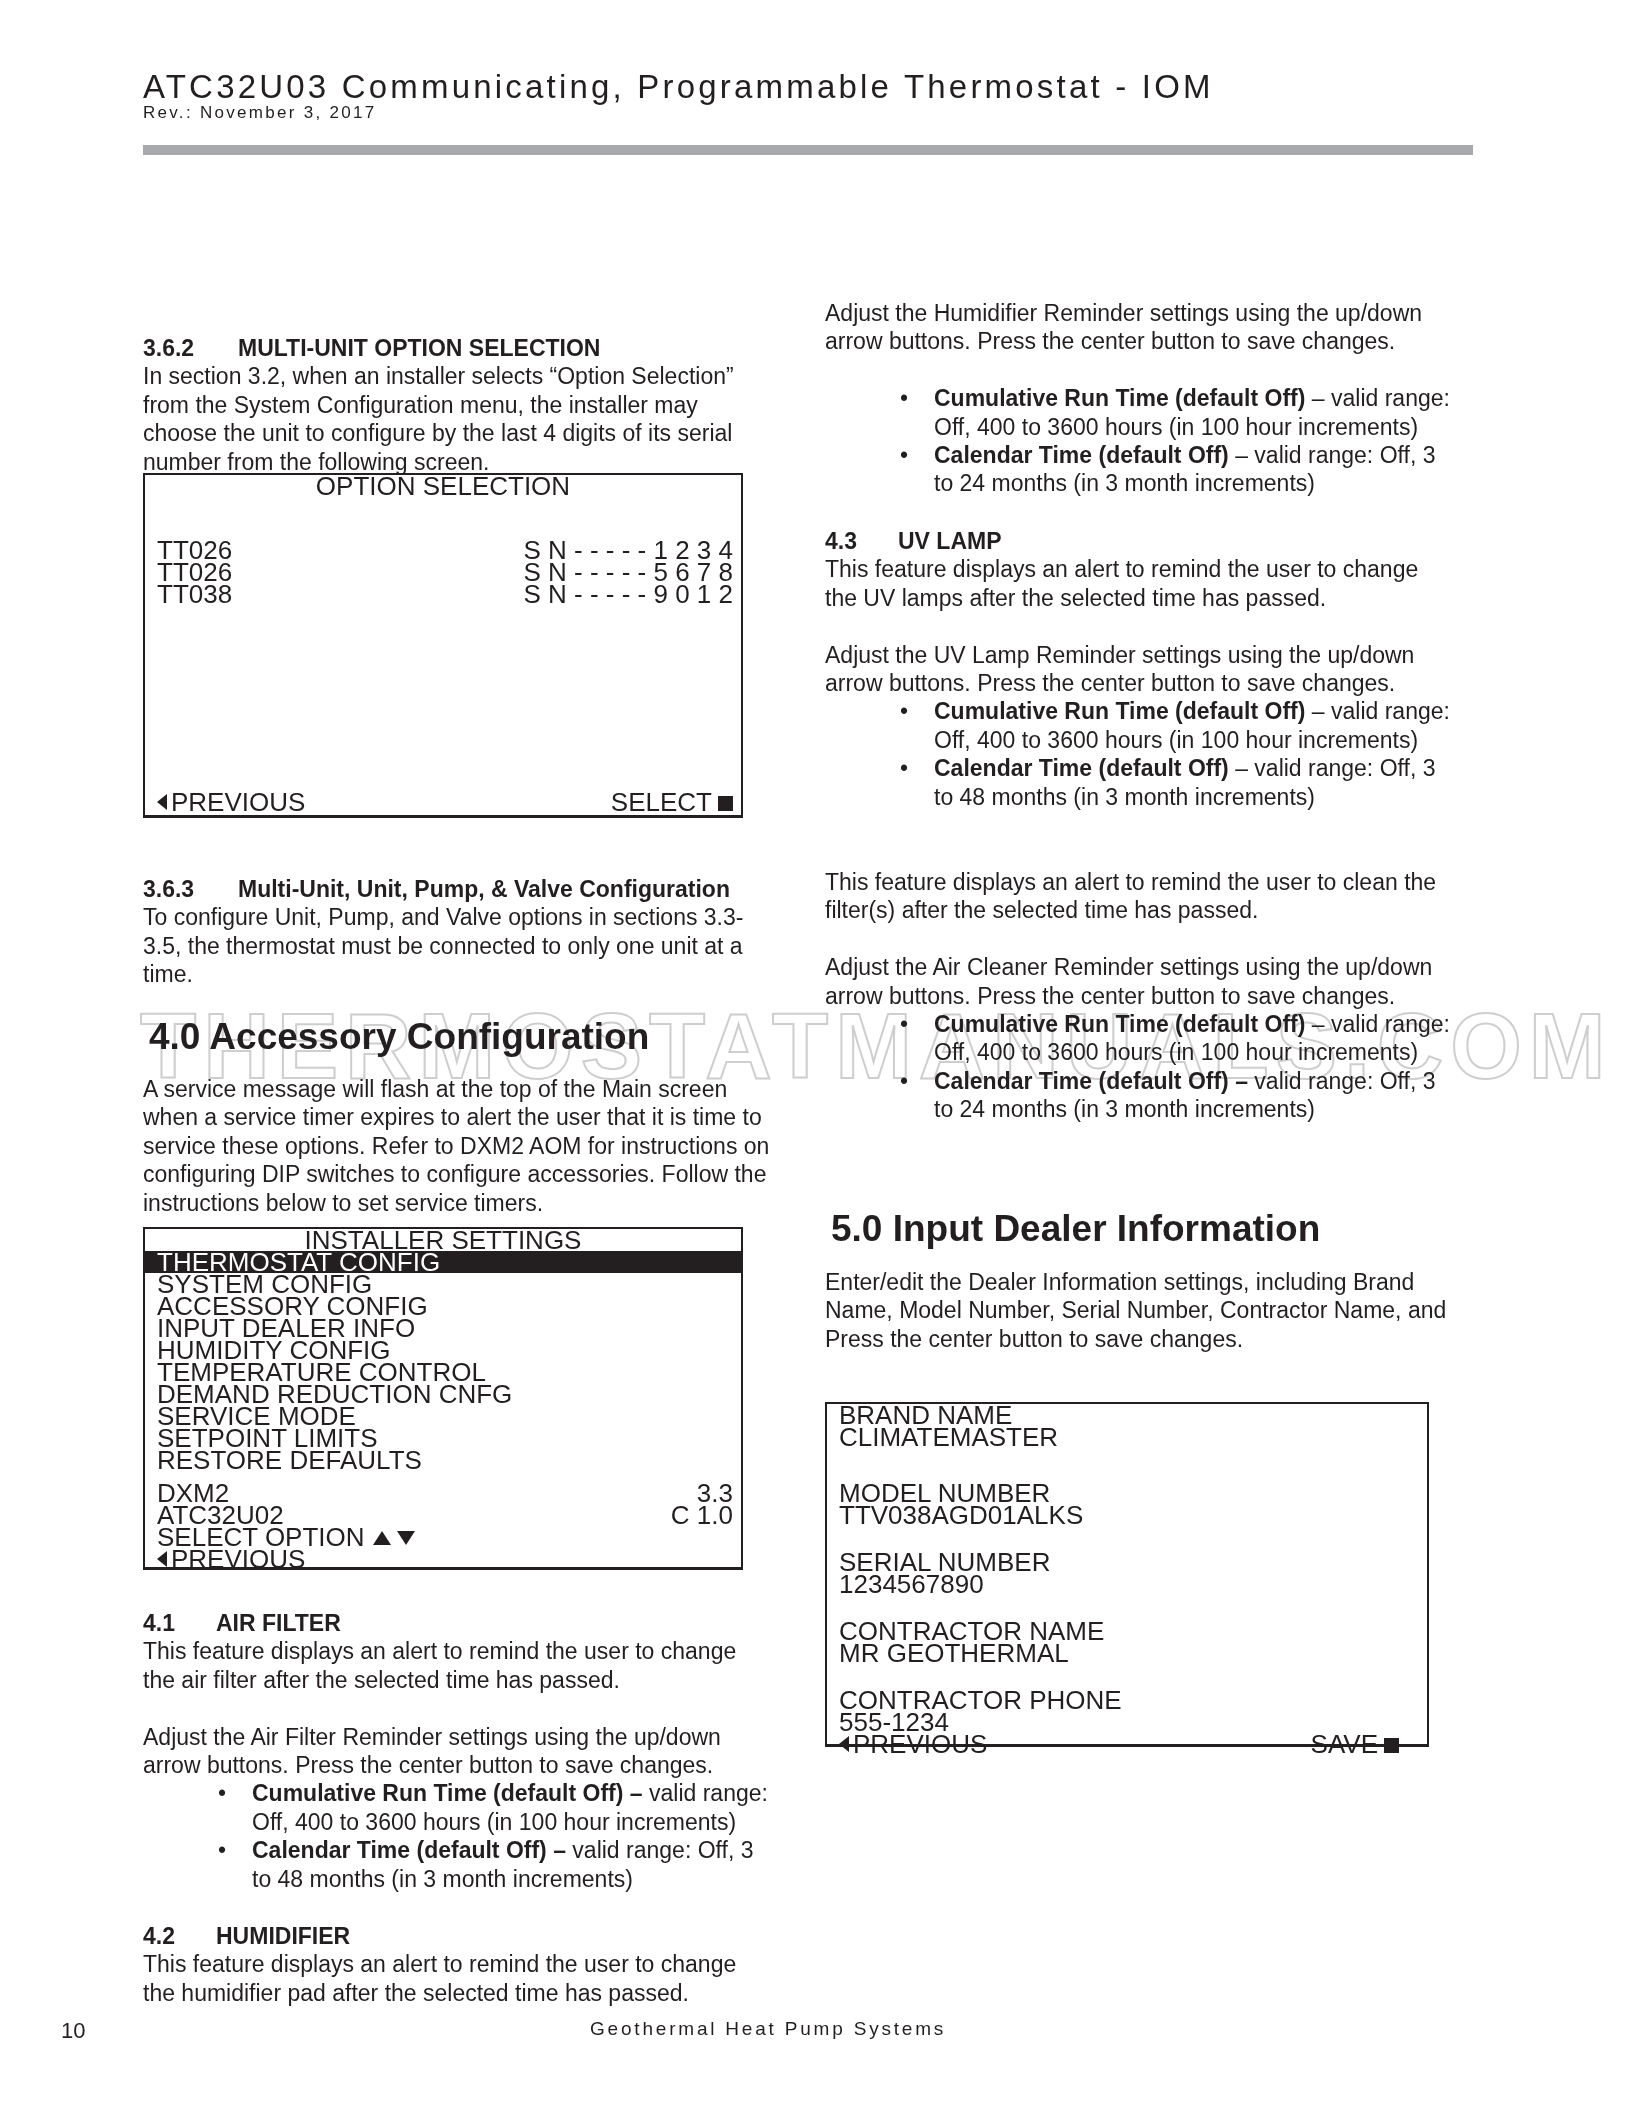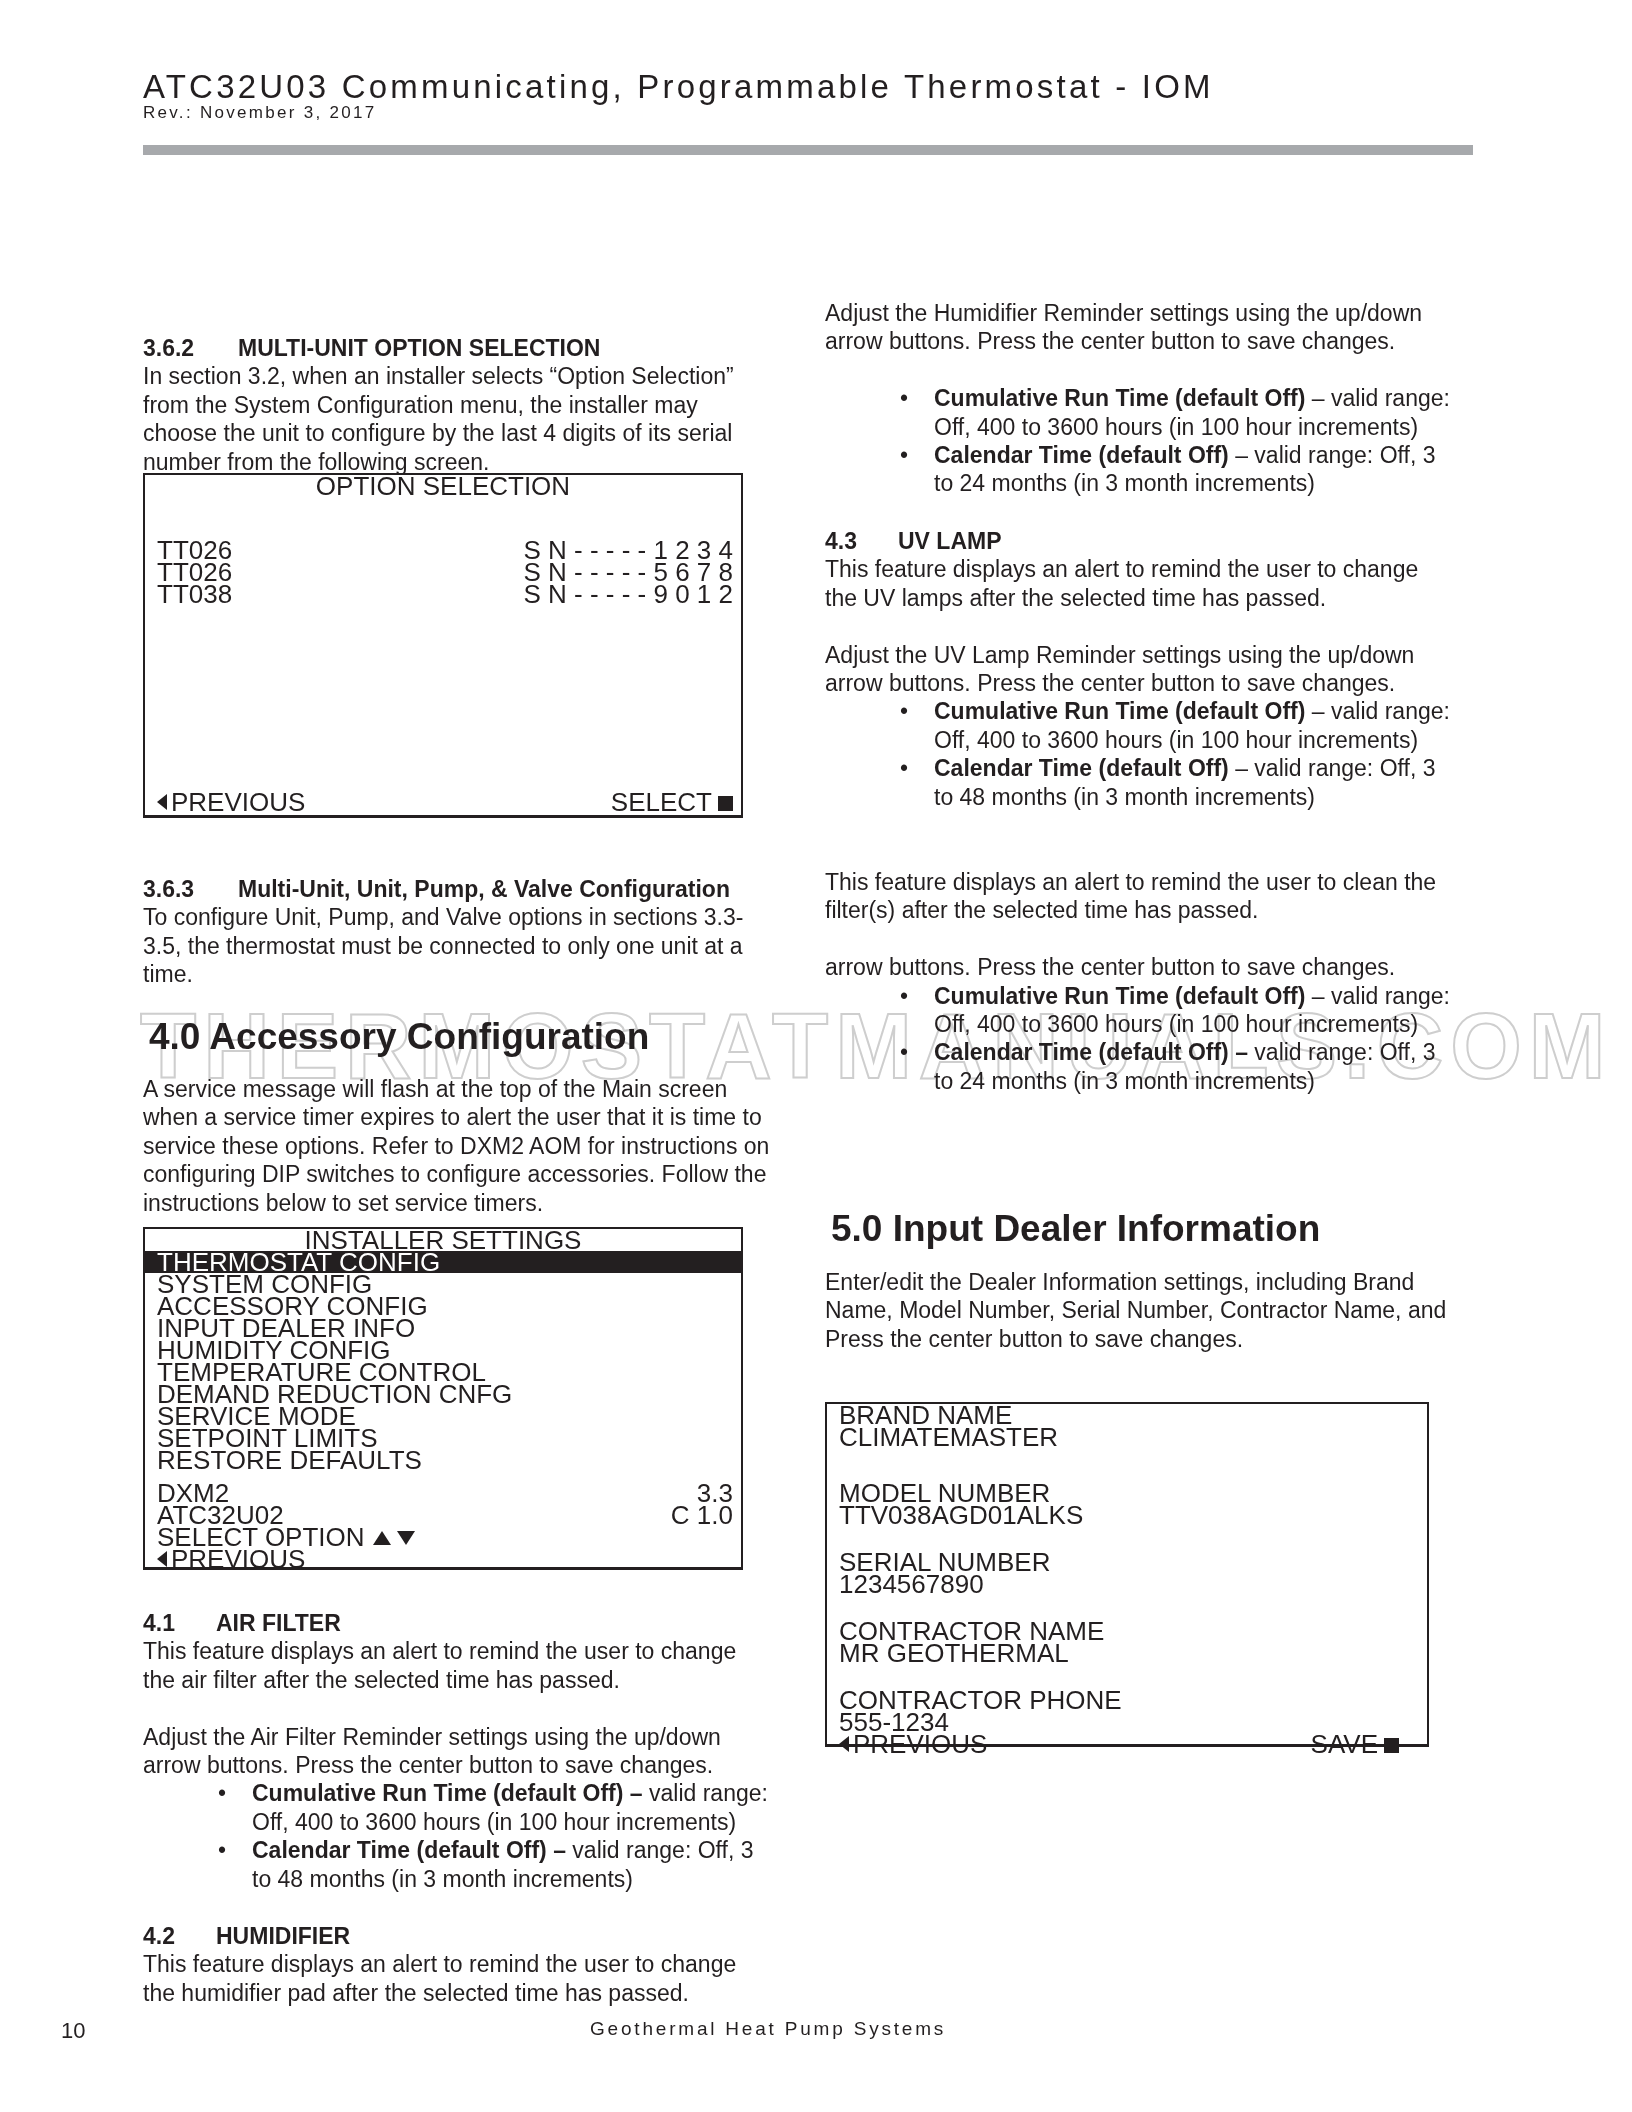--- a/index.html
+++ b/index.html
@@ -171,20 +171,21 @@
   <ul class="bul" style="margin-left:109px;">
     <li><span class="dot">•</span><b>Cumulative Run Time (default Off)</b><span> – valid range:</span><br><span>Off, 400 to 3600 hours (in 100 hour increments)</span></li>
     <li><span class="dot">•</span><b>Calendar Time (default Off)</b><span> – valid range:  Off, 3</span><br><span>to 48 months (in 3 month increments)</span></li>
   </ul>
 </div>
 
 <div class="abs" style="left:825px;top:868px;width:660px;">
   <p class="p">This feature displays an alert to remind the user to clean the</p>
   <p class="p">filter(s) after the selected time has passed.</p>
   <p class="p">&nbsp;</p>
+  <p class="p">Adjust the Air Cleaner Reminder settings using the up/down</p>
   <p class="p">arrow buttons.  Press the center button to save changes.</p>
   <ul class="bul" style="margin-left:109px;">
     <li><span class="dot">•</span><b>Cumulative Run Time (default Off)</b><span> – valid range:</span><br><span>Off, 400 to 3600 hours (in 100 hour increments)</span></li>
     <li><span class="dot">•</span><b>Calendar Time (default Off) –</b><span> valid range:  Off, 3</span><br><span>to 24 months (in 3 month increments)</span></li>
   </ul>
 </div>
 
 <div class="abs h1" style="left:825px;top:1204px;">5.0  Input Dealer Information</div>
 
 <div class="abs" style="left:825px;top:1268px;width:660px;">

